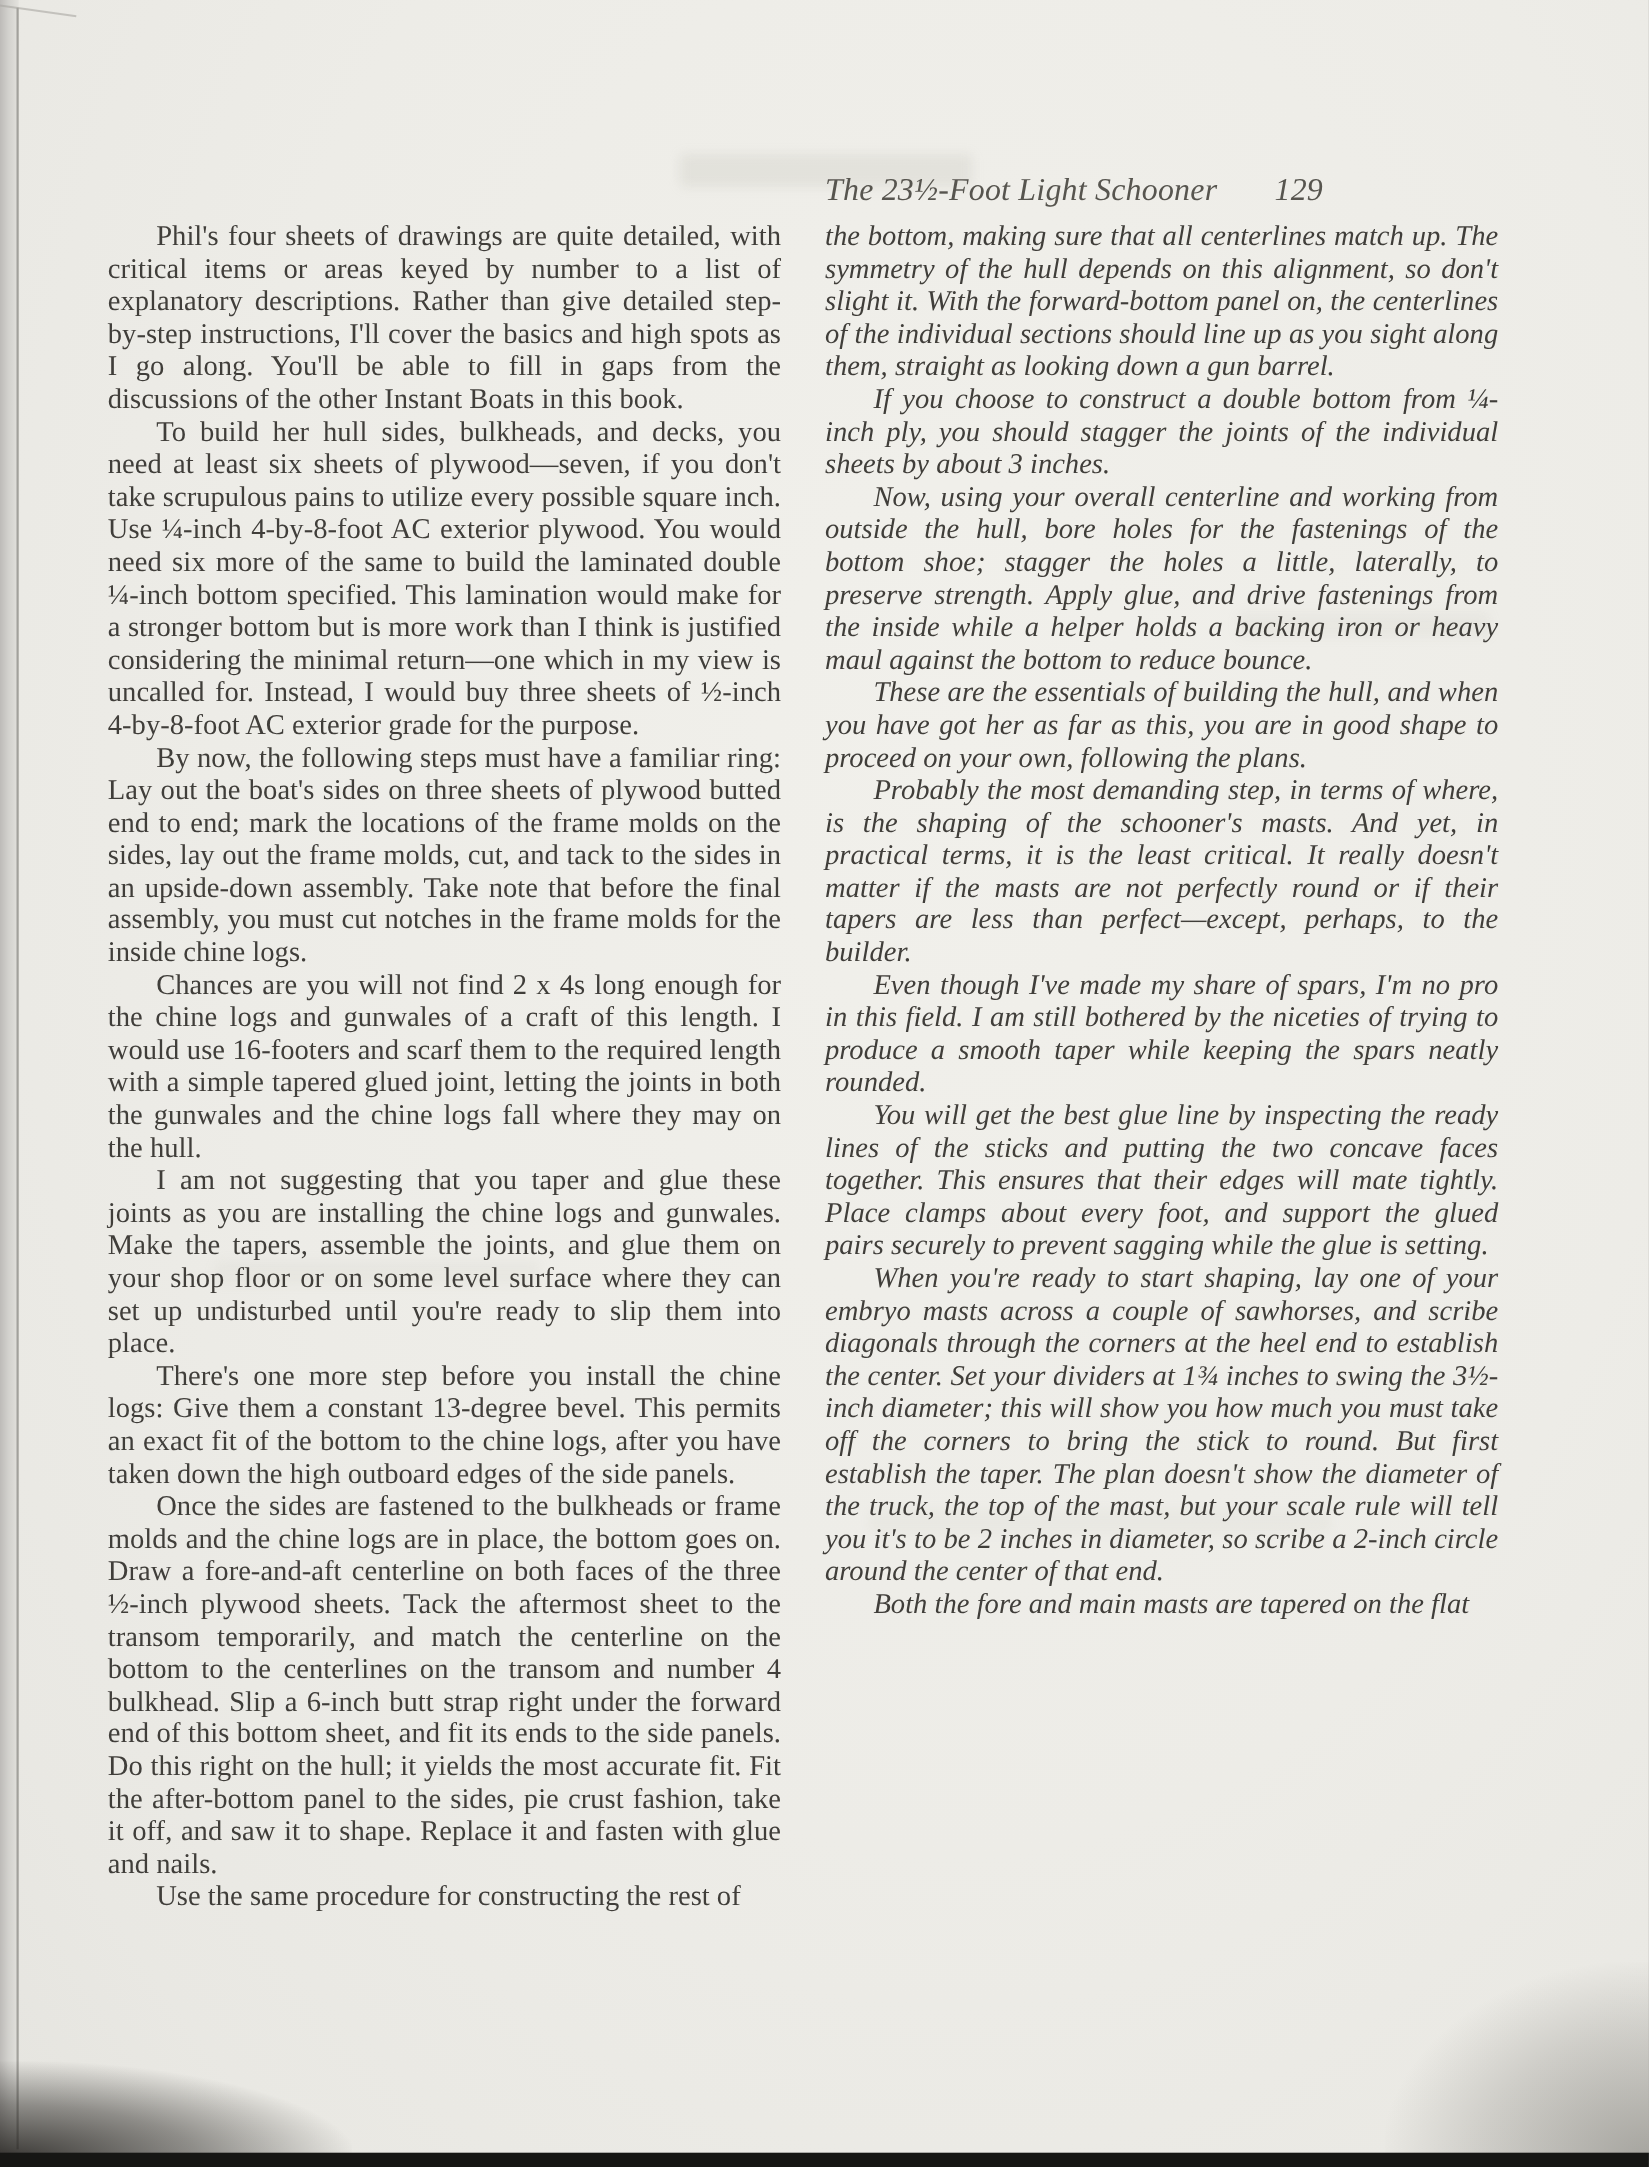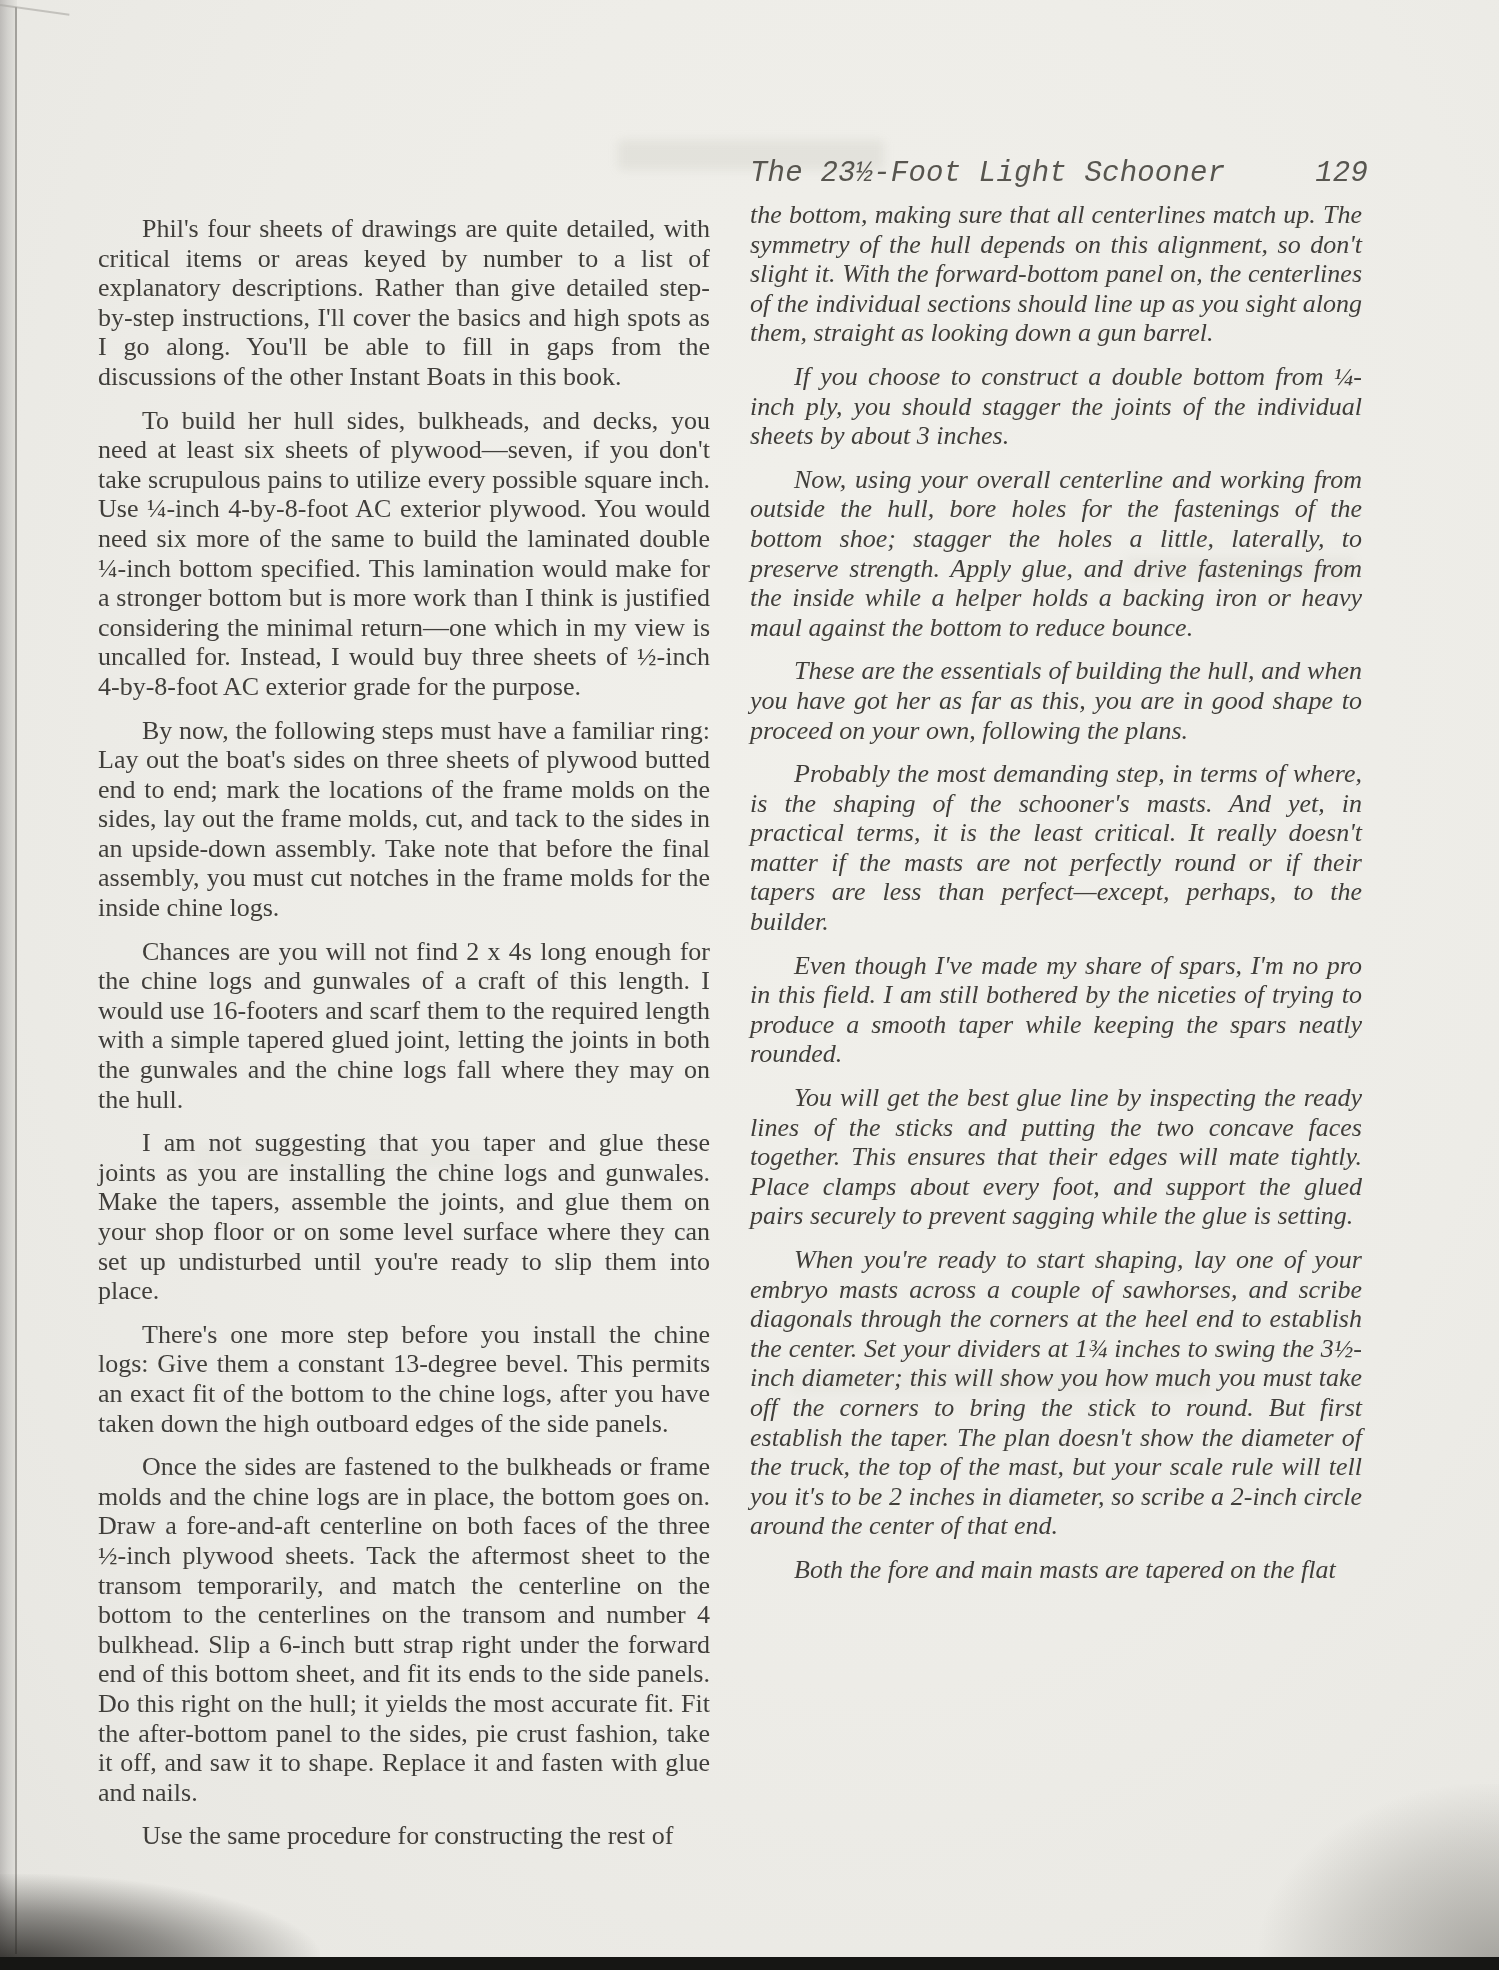--- a/index.html
+++ b/index.html
@@ -34,34 +34,34 @@
   }
   .ghost { position:absolute; background:rgba(168,166,156,.16); filter:blur(5px); border-radius:5px; }
   .ghost.g1 { left:618px; top:140px; width:266px; height:30px; }
   .ghost.g2 { left:1125px; top:556px; width:230px; height:24px; opacity:.55; }
   .ghost.g3 { left:195px; top:1146px; width:295px; height:22px; opacity:.5; }
   .ghost.g4 { left:790px; top:1372px; width:420px; height:22px; opacity:.45; }
 
   
   .running-head {
     position:absolute; top:157px; left:750px; width:618px;
-    display:flex; justify-content:space-between; align-items:baseline; gap:52px;
-    font-family:Liberation Mono, monospace; font-style:italic;
+    display:flex; justify-content:flex-start; align-items:baseline; gap:52px;
+    font-family:Liberation Serif, serif; font-style:italic;
     font-size:29px; color:#57554f; letter-spacing:.2px; white-space:nowrap;
   }
   
   .column {
     position:absolute; top:200px; width:612px;
     font-size:26px; line-height:29.6px; text-align:justify; color:#403e3a;
     text-rendering:optimizeLegibility;
   }
   .column.left  { left:98px;  }
   .column.right { left:750px;font-style:italic; }
   .column p { margin:0; }
-  .column p.indent { text-indent:44px;margin-top:14px; }
+  .column p.indent { text-indent:44px; }
 </style>
 </head>
 <body>
 
 <div class="page">
 
   <div class="scan-left-strip"></div>
   <div class="page-edge-line"></div>
   <div class="edge-top-diagonal"></div>
   <div class="ghost g1"></div>

